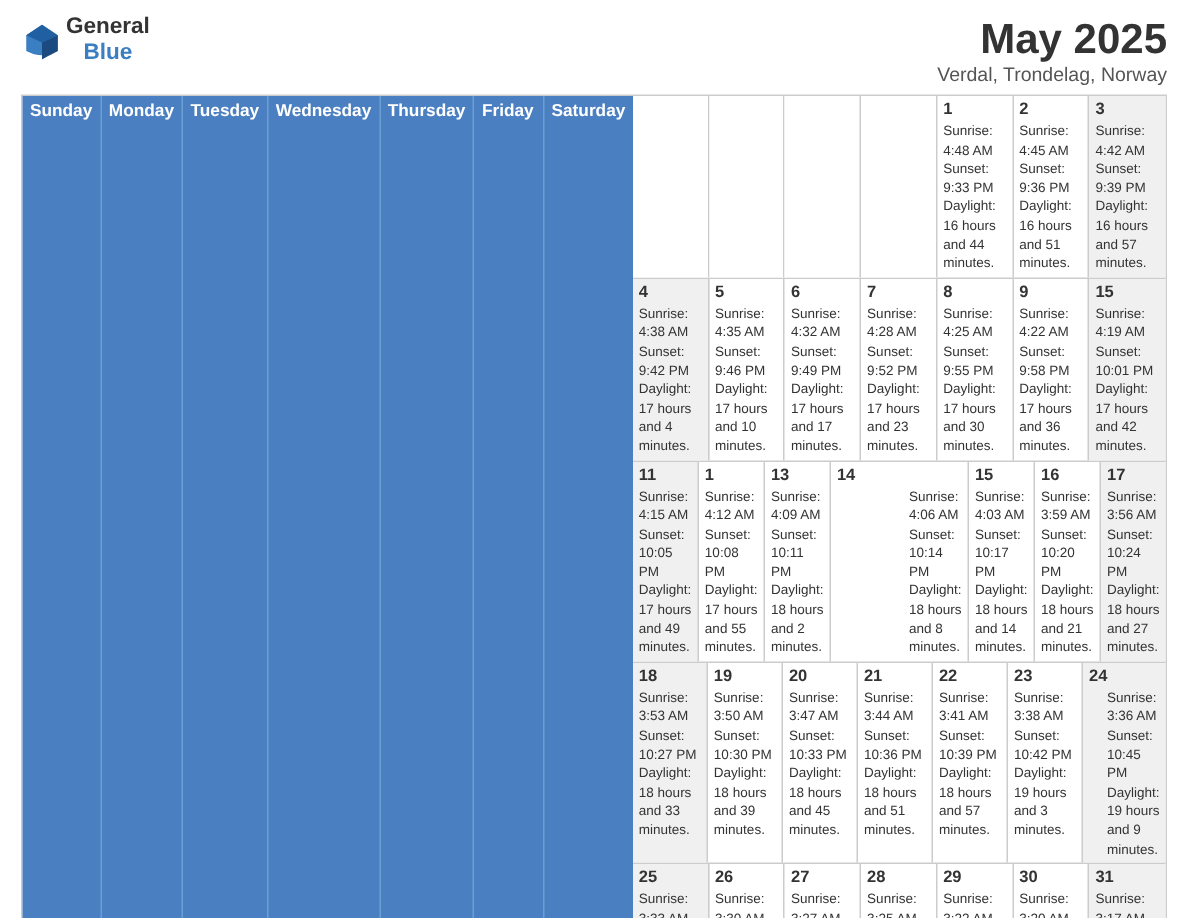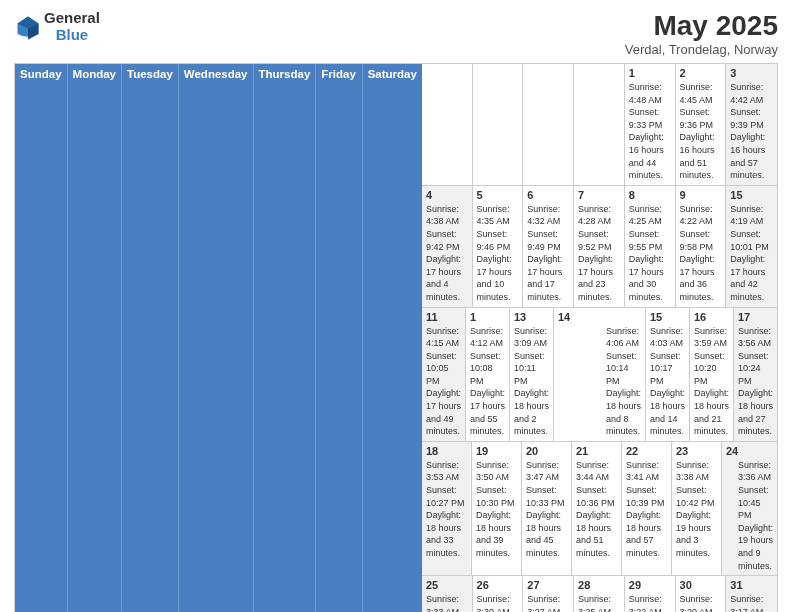--- a/index.html
+++ b/index.html
@@ -238,21 +238,21 @@
           </div>
           <div class="cal-cell">
             <span class="day-num">1</span>
             <div class="day-info" style="white-space: pre-line;">Sunrise: 4:12 AM
 Sunset: 10:08 PM
 Daylight: 17 hours
 and 55 minutes.</div>
           </div>
           <div class="cal-cell">
             <span class="day-num">13</span>
-            <div class="day-info" style="white-space: pre-line;">Sunrise: 3:09 AM
+            <div class="day-info" style="white-space: pre-line;">Sunrise: 4:09 AM
 Sunset: 10:11 PM
 Daylight: 18 hours
 and 2 minutes.</div>
           </div>
           <div class="cal-cell">
             <span class="day-num">14</span>
             <div class="day-info" style="white-space: pre-line; margin-left: 48px;">Sunrise: 4:06 AM
 Sunset: 10:14 PM
 Daylight: 18 hours
 and 8 minutes.</div>

